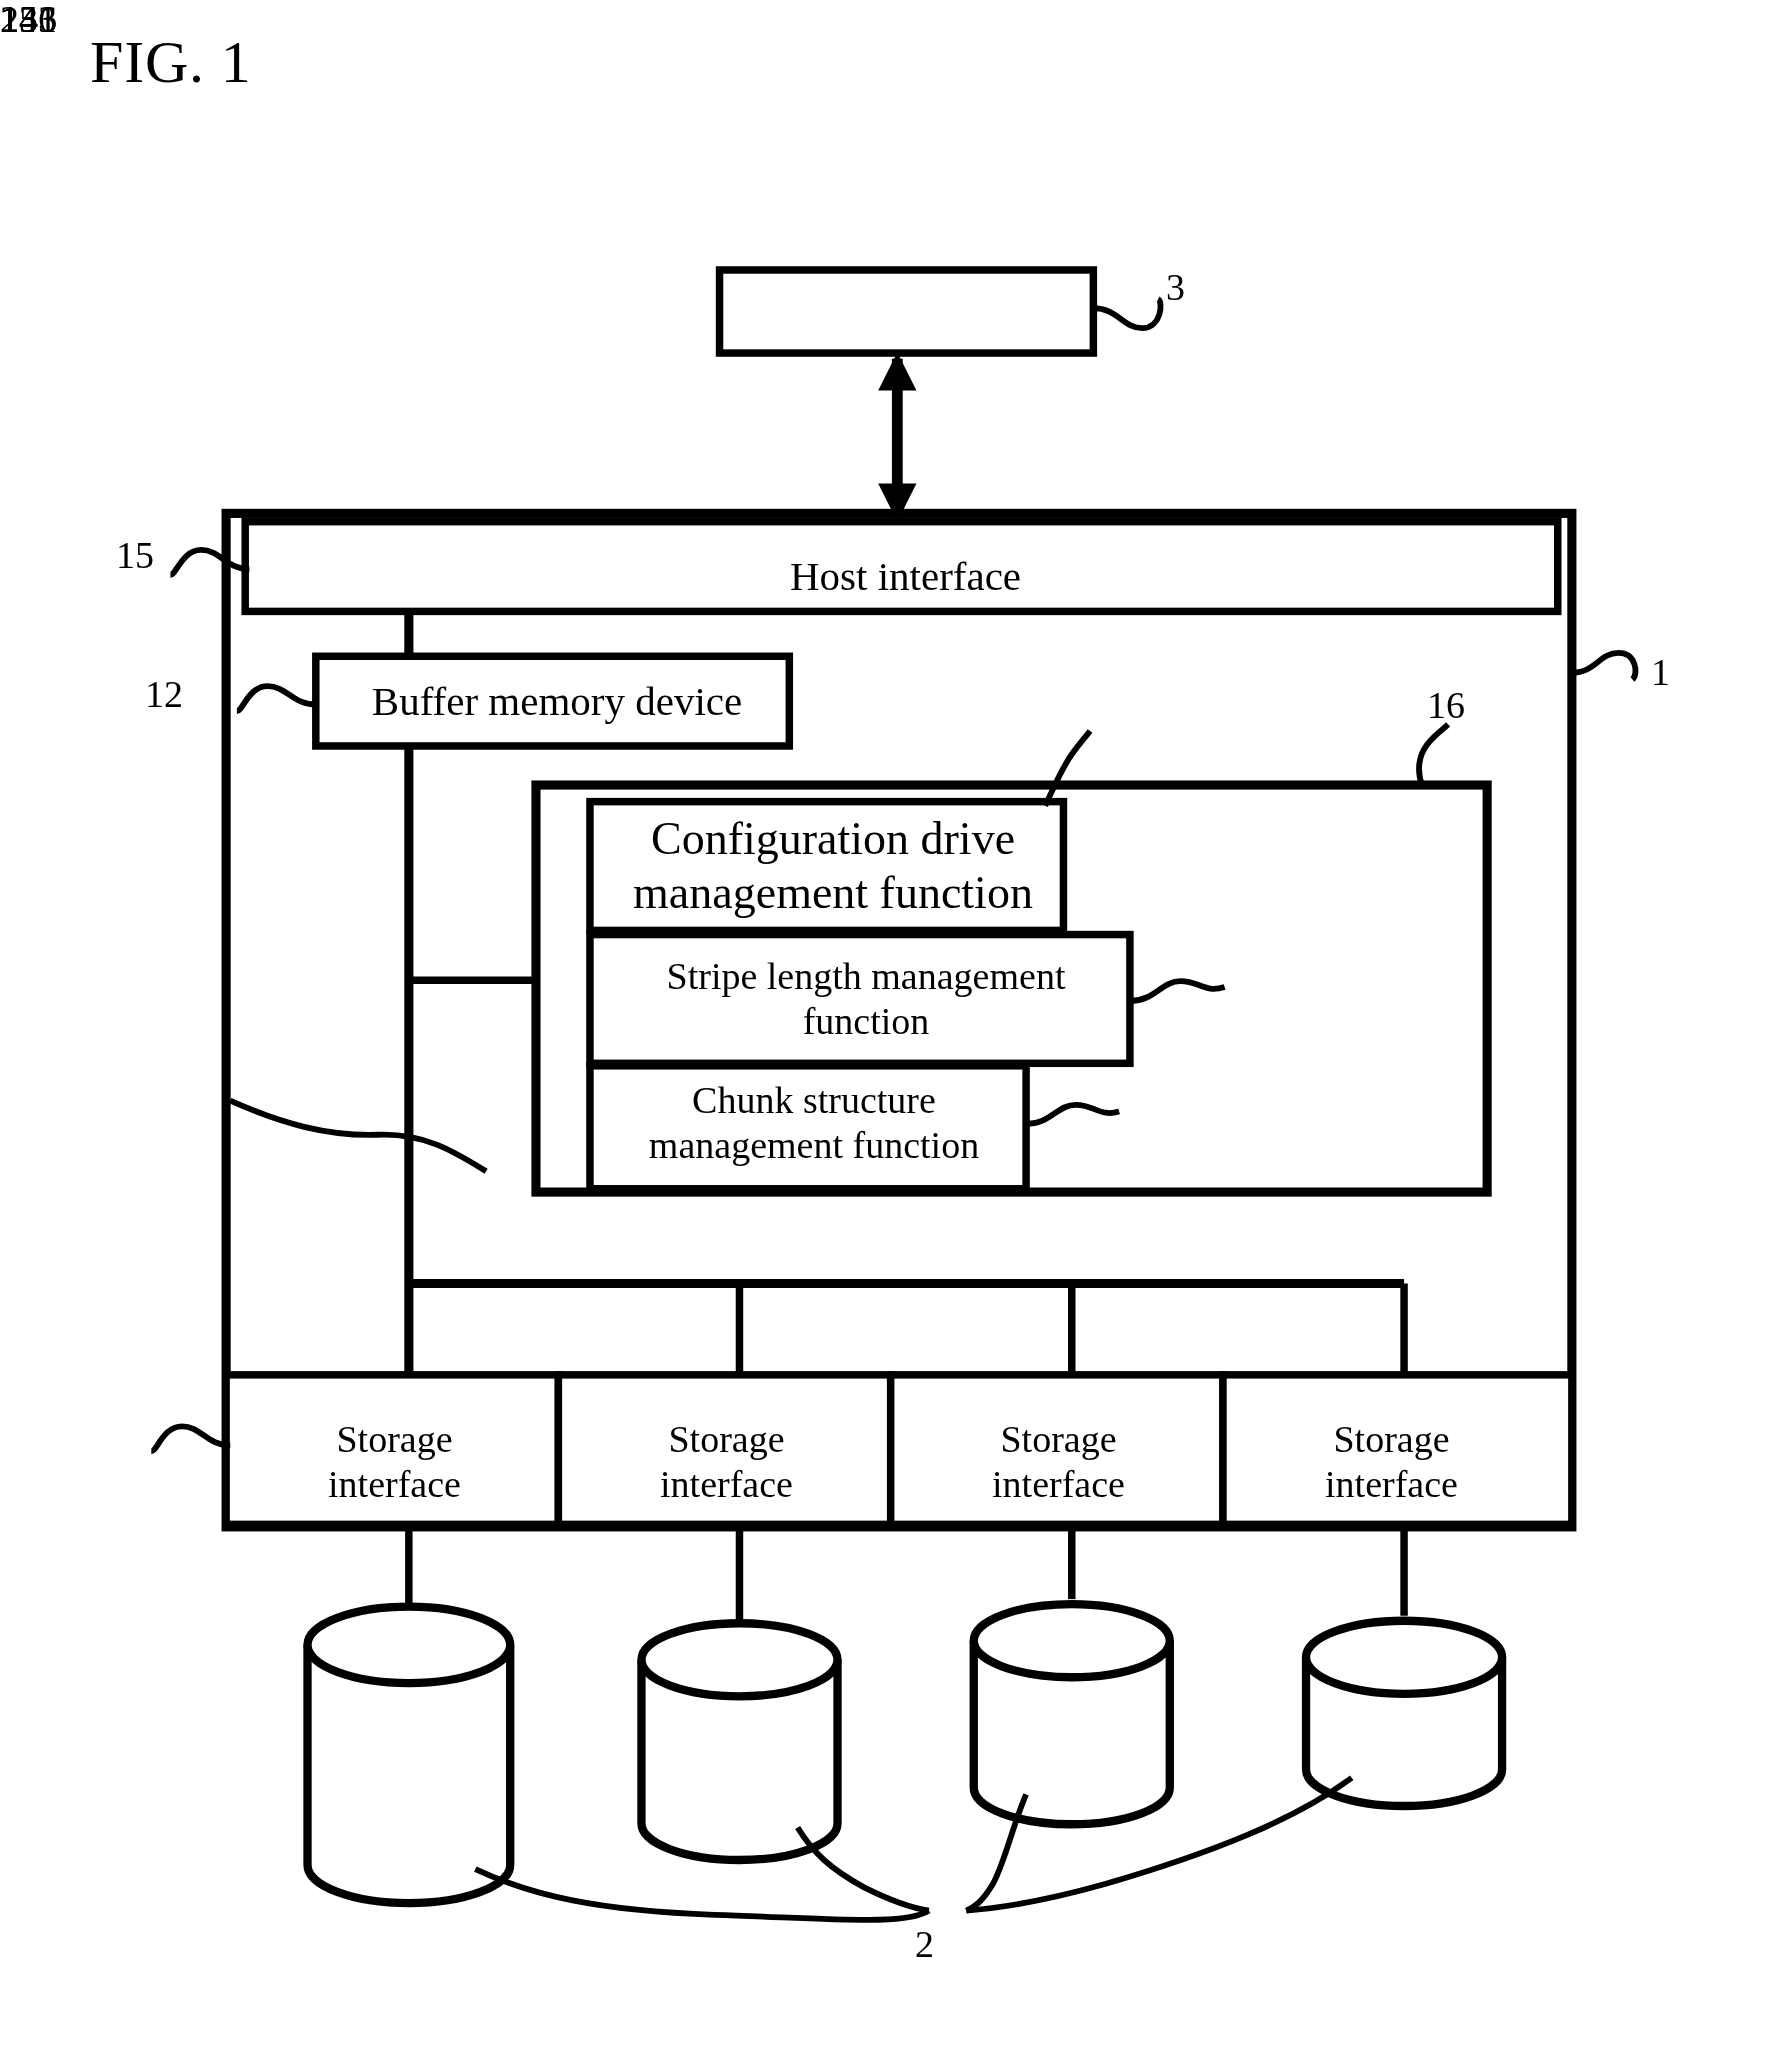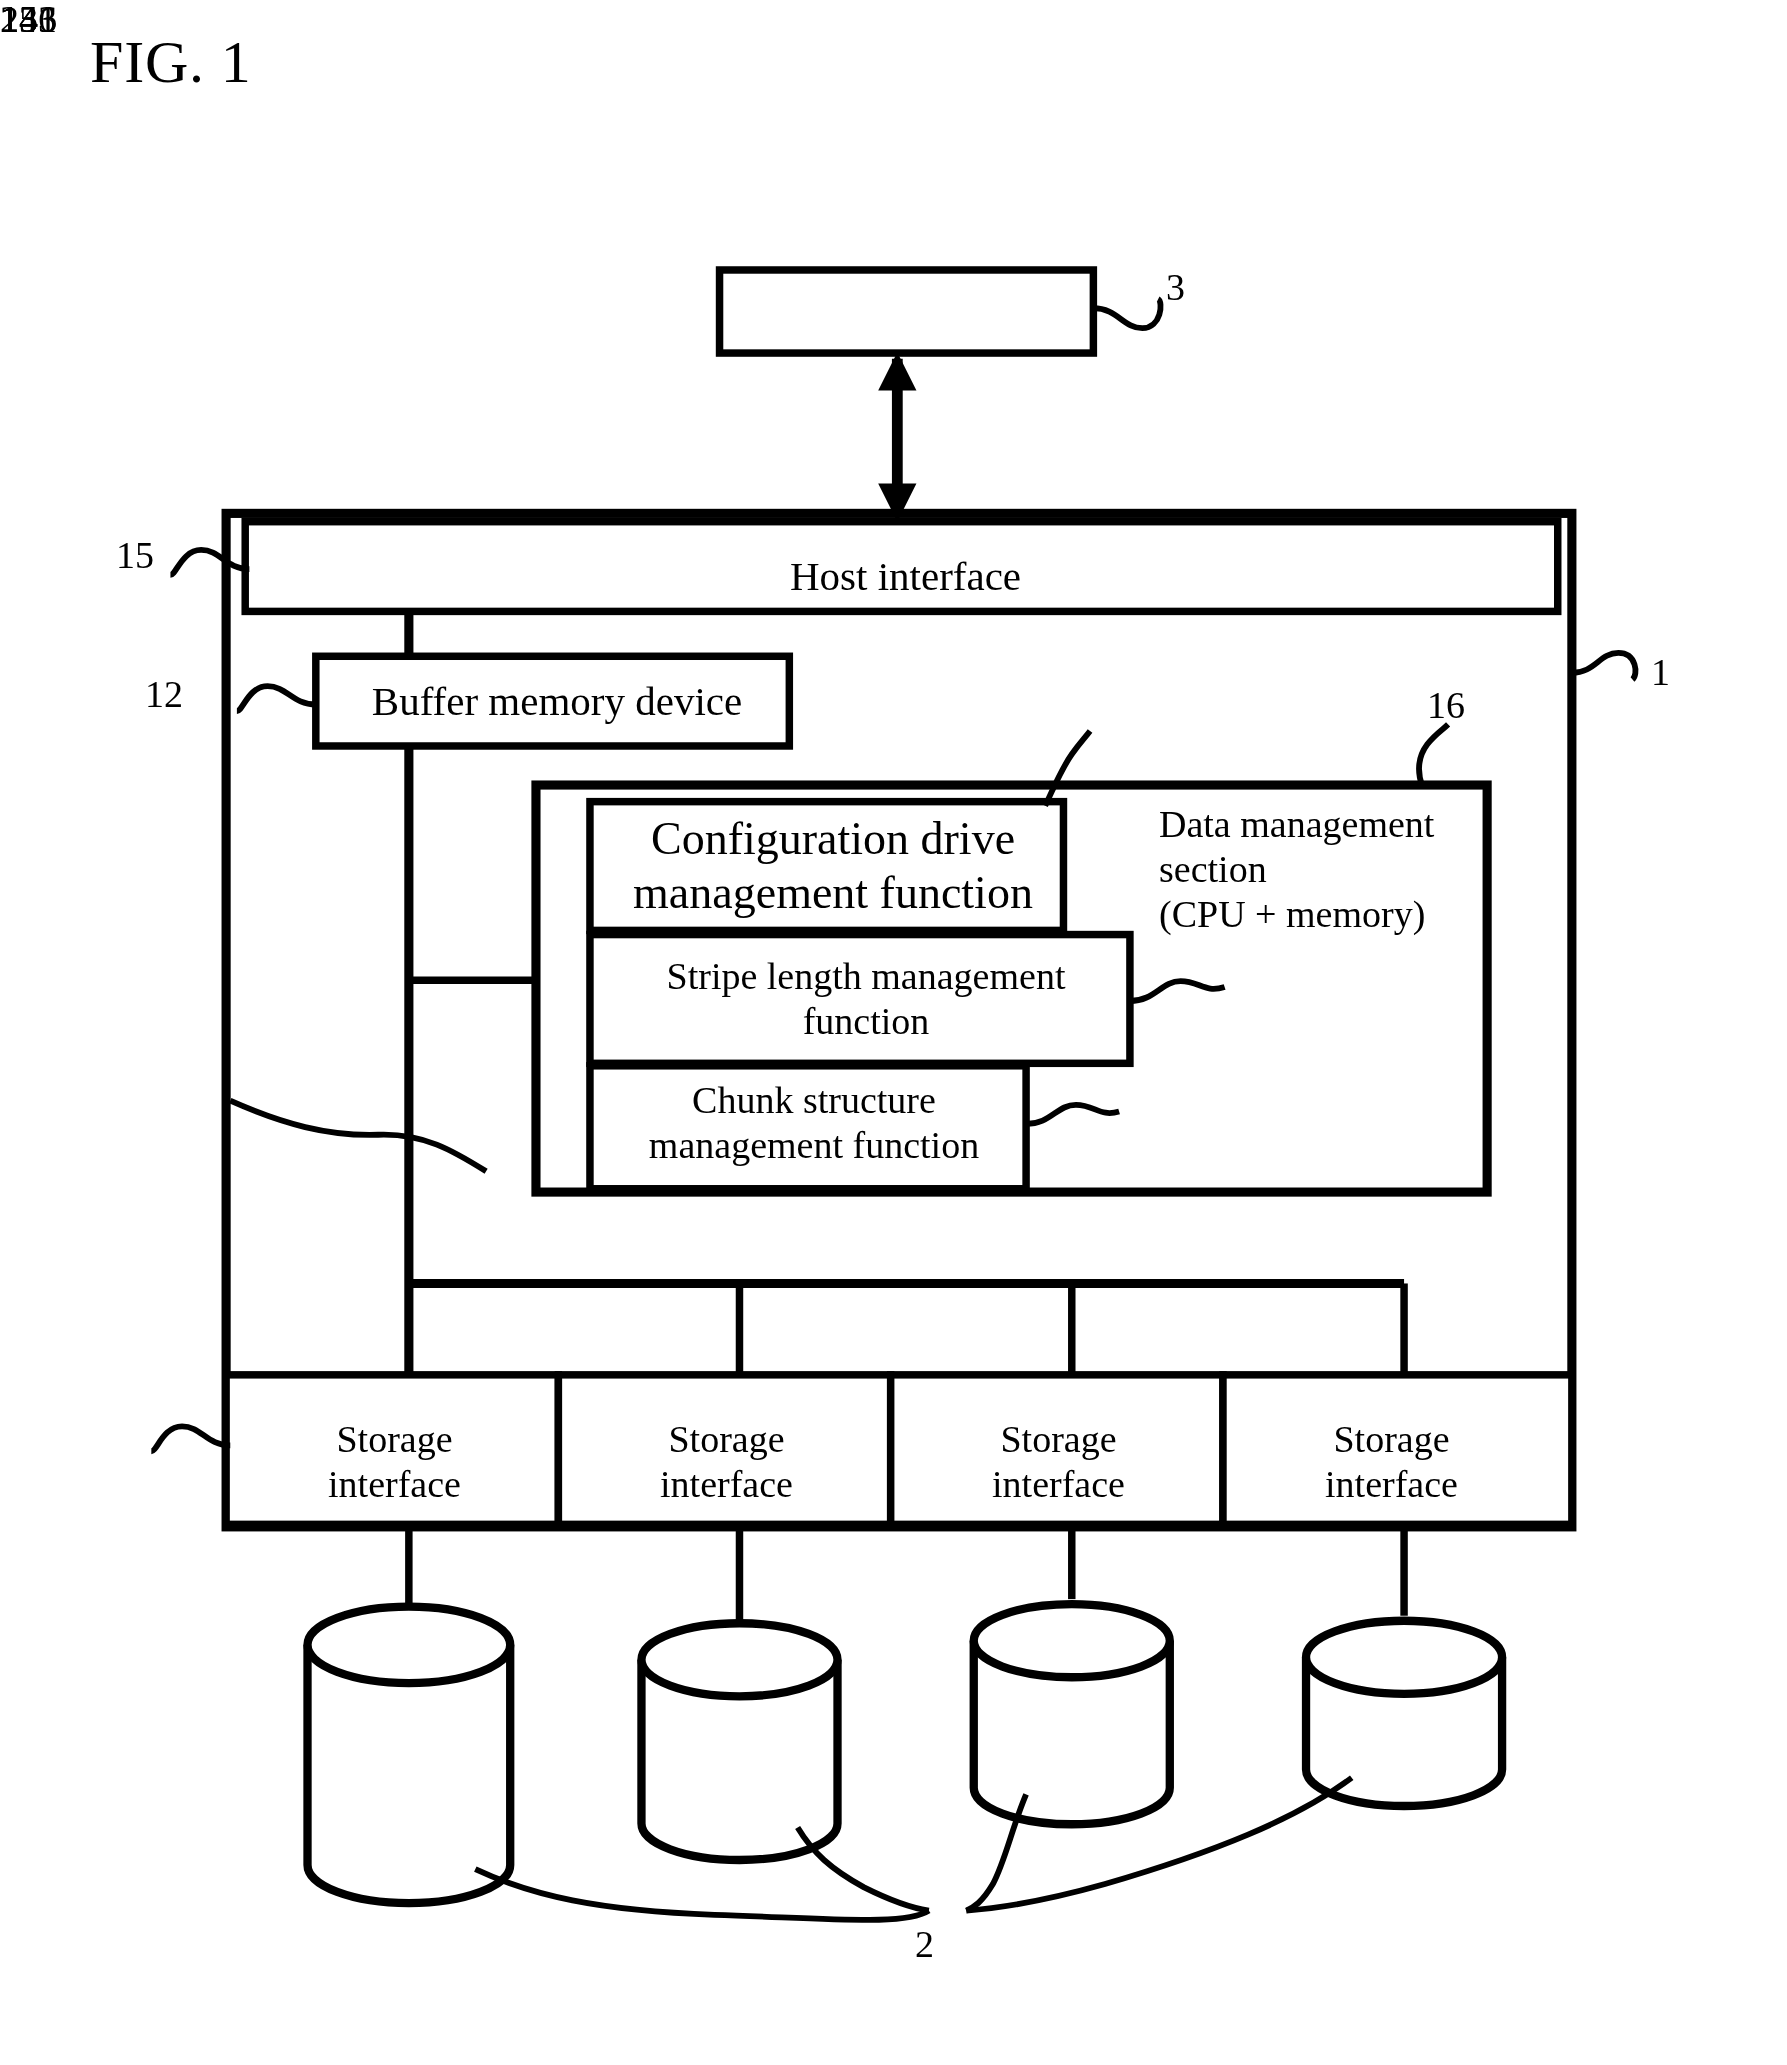--- a/index.html
+++ b/index.html
@@ -161,23 +161,20 @@
 
     <path d="M572 2250 C640 2282 720 2300 860 2305 C1010 2310 1090 2318 1118 2300" fill="none" stroke="#000000" stroke-width="7"></path>
     <path d="M960 2200 C978 2230 1000 2250 1040 2272 C1080 2292 1105 2298 1118 2300" fill="none" stroke="#000000" stroke-width="7"></path>
     <path d="M1235 2160 C1218 2200 1210 2240 1195 2268 C1182 2290 1172 2296 1163 2300" fill="none" stroke="#000000" stroke-width="7"></path>
     <path d="M1627 2140 C1560 2190 1460 2230 1330 2268 C1245 2292 1190 2298 1163 2300" fill="none" stroke="#000000" stroke-width="7"></path>
 
   </svg>
 
   <div class="box-label t-buffer">Buffer memory device</div>
   <div class="box-label t-host-if">Host interface</div>
-  <div class="box-label t-dms">Data management
-section
-(CPU + memory)</div>
   <div class="box-label t-cfg">Configuration drive
 management function</div>
   <div class="box-label t-stripe">Stripe length management
 function</div>
   <div class="box-label t-chunk">Chunk structure
 management function</div>
   <div class="box-label t-si1">Storage
 interface</div>
   <div class="box-label t-si2">Storage
 interface</div>

